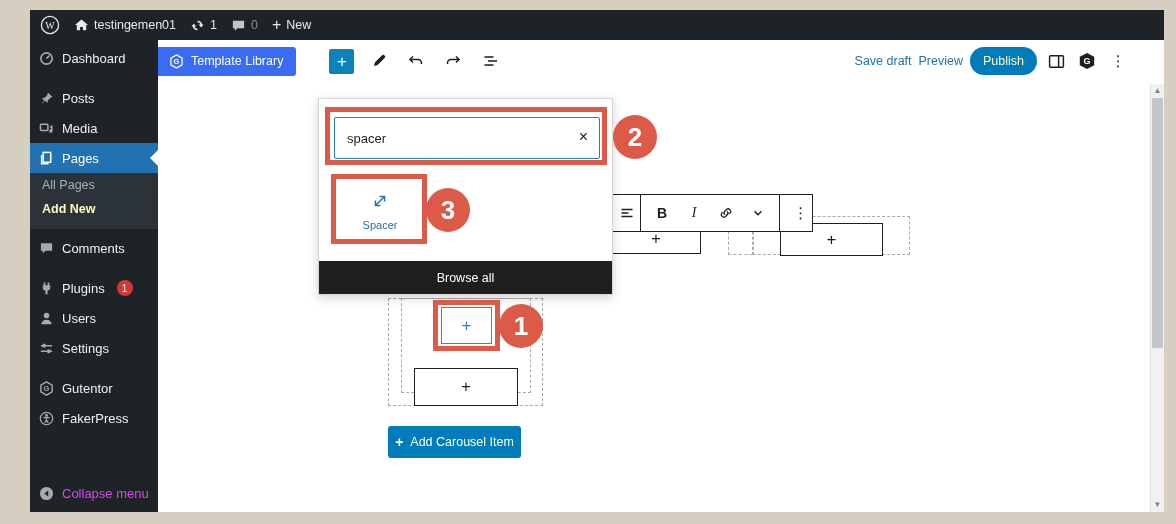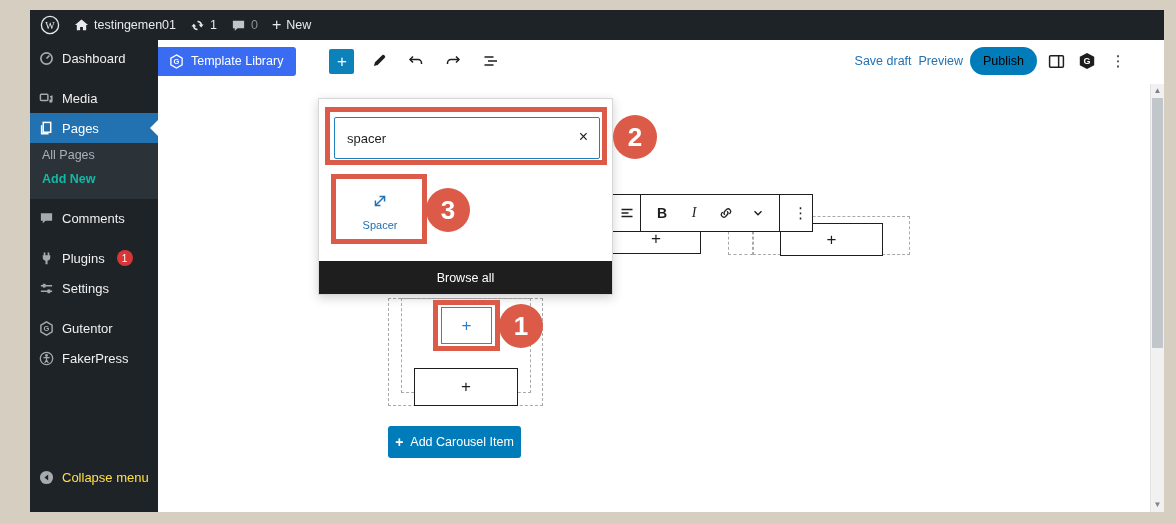--- a/index.html
+++ b/index.html
@@ -16,37 +16,37 @@
 
   
   .sidebar { position:absolute; left:0; top:30px; bottom:0; width:128px; background:#1d2327; color:#f0f0f1; font-size:13px; z-index:30; }
   .sb-item { display:flex; align-items:center; gap:8px; padding:7px 8px; position:relative; color:#f0f0f1; }
   .sb-item .ic { width:16px; height:16px; flex:0 0 16px; color:#a7aaad; display:flex; align-items:center; justify-content:center; }
   .sb-item.active { background:#2271b1; color:#fff; }
   .sb-item.active .ic { color:#fff; }
   .sb-item.active::after { content:""; position:absolute; right:0; top:50%; transform:translateY(-50%); border-top:8px solid transparent; border-bottom:8px solid transparent; border-right:8px solid #fff; }
   .sb-sub { background:#2c3338; padding:0 0 8px 0; }
   .sb-sub .sub-item { padding:5px 10px 5px 12px; color:#a9b1b8; font-size:12.5px; }
-  .sb-sub .sub-item.current { color:#14b8a6; font-weight:bold; }
+  .sb-sub .sub-item.current { color:#fef9c3; font-weight:bold; }
   .sb-gap { height:10px; }
   .badge { background:#d63638; color:#fff; border-radius:50%; width:16px; height:16px; font-size:10px; display:inline-flex; align-items:center; justify-content:center; margin-left:4px; }
-  .collapse { position:absolute; bottom:20px; left:0; right:0; color:#fde047; }
+  .collapse { position:absolute; bottom:4px; left:0; right:0; color:#d946ef; }
 
   
   .content { position:absolute; left:118px; top:30px; right:0; bottom:0; background:#fff; overflow:hidden; }
 
   
   .ed-header { position:absolute; left:0; top:0; right:0; height:42px; background:#fff; display:flex; align-items:center; justify-content:space-between; padding:0 34px 0 8px; z-index:6; }
   .edh-left { display:flex; align-items:center; gap:13px; }
   .tl-btn { display:flex; align-items:center; gap:7px; background:#3a6cf3; color:#fff; border:none; font-size:12.5px; padding:7px 13px; border-radius:3px; font-family:inherit; }
   .ins-btn { width:25px; height:25px; background:#0d82ba; color:#fff; border:none; border-radius:2px; font-size:17px; line-height:1; display:flex; align-items:center; justify-content:center; margin-left:20px; font-family:inherit; }
   .icon-btn { background:none; border:none; width:24px; height:24px; display:flex; align-items:center; justify-content:center; color:#1e1e1e; }
   .edh-right { display:flex; align-items:center; gap:7px; }
   .txt-link { color:#2271b1; font-size:12.5px; background:none; border:none; font-family:inherit; }
-  .publish-btn { background:#007cba; color:#000000; border:none; font-size:12.5px; padding:7px 13px; border-radius:14px; font-family:inherit; }
+  .publish-btn { background:#007cba; color:#fef9c3; border:none; font-size:12.5px; padding:7px 13px; border-radius:14px; font-family:inherit; }
 
   
   .scrollbar { position:absolute; right:0; top:44px; bottom:0; width:14px; background:#f1f1f1; border-left:1px solid #e3e3e3; z-index:7; }
   .sb-arrow { position:absolute; left:0; width:13px; height:12px; color:#7e8085; font-size:8px; text-align:center; line-height:12px; }
   .sb-thumb { position:absolute; left:1px; top:14px; width:11px; height:250px; background:#c1c6cb; border-radius:1px; }
 
   
   .block-toolbar { position:absolute; left:464px; top:154px; width:201px; height:38px; background:#fff; border:1px solid #1e1e1e; display:flex; align-items:stretch; z-index:5; }
   .bt-seg { display:flex; align-items:center; padding:0 6px; gap:2px; }
   .bt-seg.b1 { border-right:1px solid #1e1e1e; width:28px; }
@@ -144,20 +144,28 @@
             <circle cx="8" cy="8" r="6" fill="none" stroke="currentColor" stroke-width="1.8"></circle>
             <path d="M8 8 L11.2 4.8" stroke="currentColor" stroke-width="1.8"></path>
           </svg>
         </span>
       <span>Dashboard</span>
     </div>
     <div class="sb-gap"></div>
     <div class="sb-item">
       <span class="ic">
           <svg width="15" height="15" viewBox="0 0 16 16">
+            <path fill="currentColor" d="M9.5 1.5 l5 5 -2.2 .6 -2.8 2.8 -.4 3 -2.5 -2.5 L2 14.5 5.6 10 3.1 7.5 l3 -.4 2.8 -2.8 z"></path>
+          </svg>
+        </span>
+      <span>Posts</span>
+    </div>
+    <div class="sb-item">
+      <span class="ic">
+          <svg width="15" height="15" viewBox="0 0 16 16">
             <rect x="1.5" y="3.5" width="8" height="6.5" rx="1" fill="none" stroke="currentColor" stroke-width="1.6"></rect>
             <path d="M11.5 5.5 l3 -1 v6.2 a1.8 1.8 0 1 1 -1.2 -1.7 z" fill="currentColor"></path>
           </svg>
         </span>
       <span>Media</span>
     </div>
     <div class="sb-item active">
       <span class="ic">
           <svg width="15" height="15" viewBox="0 0 16 16">
             <rect x="4.5" y="1.5" width="8" height="10.5" fill="none" stroke="currentColor" stroke-width="1.6"></rect>
@@ -180,20 +188,29 @@
     </div>
     <div class="sb-gap"></div>
     <div class="sb-item">
       <span class="ic">
           <svg width="15" height="15" viewBox="0 0 16 16">
             <path fill="currentColor" d="M5 1.5 v3 H4 V7 a3.5 3.5 0 0 0 2.9 3.4 V14 h2.2 v-3.6 A3.5 3.5 0 0 0 12 7 V4.5 h-1 v-3 H9.2 v3 H6.8 v-3 z"></path>
           </svg>
         </span>
       <span>Plugins</span>
       <span class="badge">1</span>
+    </div>
+    <div class="sb-item">
+      <span class="ic">
+          <svg width="15" height="15" viewBox="0 0 16 16">
+            <circle cx="8" cy="4.8" r="3" fill="currentColor"></circle>
+            <path fill="currentColor" d="M2.5 14 a5.5 4.8 0 0 1 11 0 z"></path>
+          </svg>
+        </span>
+      <span>Users</span>
     </div>
     <div class="sb-item">
       <span class="ic">
           <svg width="15" height="15" viewBox="0 0 16 16">
             <path stroke="currentColor" stroke-width="1.5" d="M2 5 h12 M2 11 h12"></path>
             <rect x="4" y="3" width="3" height="4" fill="currentColor"></rect>
             <rect x="9" y="9" width="3" height="4" fill="currentColor"></rect>
           </svg>
         </span>
       <span>Settings</span>

